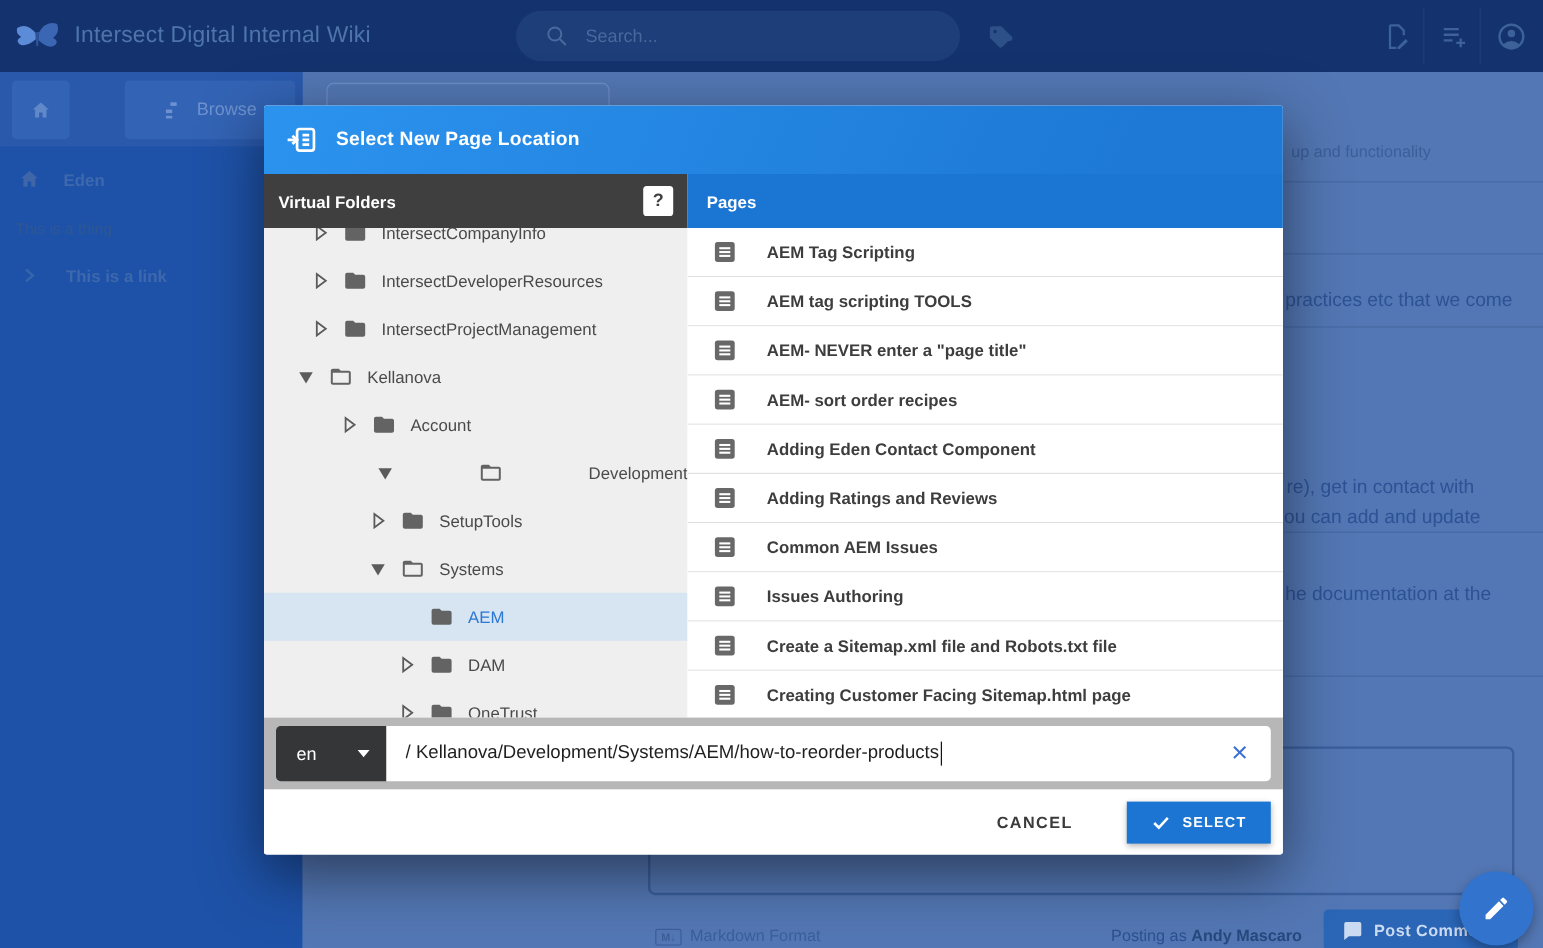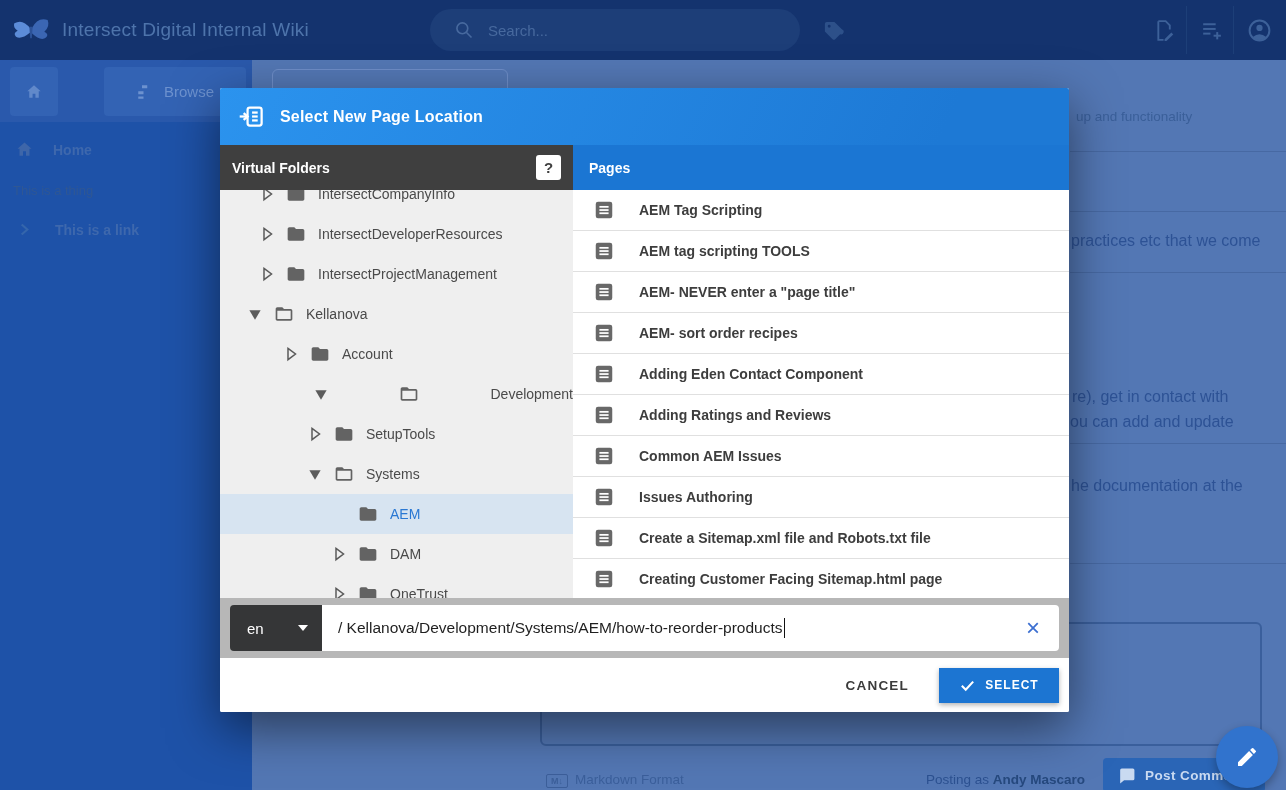--- a/index.html
+++ b/index.html
@@ -17,21 +17,21 @@
   .bg-tag { left:822px; top:19px; width:23px; height:23px; }
   .hdr-sep { top:6px; width:1px; height:48px; background:#1d3f78; }
   .hdr-ic { top:18px; width:25px; height:25px; }
 
   .bg-sidebar { left:0; top:60px; width:252px; height:730px; background:#1e52a8; }
   .bg-toolstrip { left:0; top:60px; width:252px; height:62px; background:#2a59ac; }
   .tool-btn { top:67px; height:49px; border-radius:4px; background:#3363b4; display:flex; align-items:center; justify-content:center; gap:10px; color:#6d92cf; font-size:15px; }
   .side-item { display:flex; align-items:center; gap:18px; color:#3e68ad; font-size:14px; font-weight:bold; }
   .side-plain { color:#2f5794; font-size:13px; }
 
-  .bg-frag { color:#2d5295; font-size:16px; white-space:nowrap; }
+  .bg-frag { color:#2d5295; font-size:16px; white-space:nowrap;margin-top:10px; }
   .bg-frag.small { font-size:13.5px; color:#3a5f99; }
   .bg-div { height:1px; background:#4769a3; }
 
   .ghost-box { left:272px; top:69px; width:236px; height:46px; border:1px solid #6f8ec8; border-radius:6px; }
 
   .comment-card { left:540px; top:622px; width:722px; height:124px; border:2px solid #3a5f9c; border-radius:6px; }
   .md-badge { left:546px; top:774px; width:22px; height:14px; border:1px solid #3c5f9a; border-radius:2px; color:#3c5f9a; font-size:9px; font-weight:bold; text-align:center; line-height:12px; }
   .md-label { left:575px; top:772px; font-size:13.5px; color:#3b5f9b; }
   .posting { left:850px; top:772px; width:235px; text-align:right; font-size:13.5px; color:#2c5191; }
   .posting b { color:#26497e; }
@@ -66,21 +66,21 @@
 
   .m-inputrow { left:0; top:510px; width:849px; height:60px; background:#b7b7b7; }
   .lang-dd { left:10px; top:7px; width:92px; height:46px; background:#353637; border-radius:4px 0 0 4px; display:flex; align-items:center; padding:0 14px 0 17px; cursor:pointer; }
   .lang-dd .val { color:#fff; font-size:15px; flex:1; }
   .dd-caret { width:0; height:0; border-left:5px solid transparent; border-right:5px solid transparent; border-top:6px solid #fff; }
   .path-input { left:102px; top:7px; width:737px; height:46px; background:#fff; border-radius:0 4px 4px 0; display:flex; align-items:center; padding:0 44px 0 16px; cursor:text; }
   .path-input .txt { font-size:15.5px; color:#1f1f1f; white-space:nowrap; overflow:hidden; }
   .caret-bar { display:inline-block; width:1.5px; height:20px; background:#111; margin-left:1px; vertical-align:middle; }
   .clear-x { position:absolute; right:12px; top:9px; width:28px; height:28px; border:none; background:transparent; color:#3c6fd1; font-size:24px; line-height:28px; text-align:center; cursor:pointer; }
 
-  .m-footer { left:0; top:570px; width:849px; height:54px; background:#fff; display:flex; align-items:center; justify-content:flex-end; gap:20px; padding-right:10px; border-radius:0 0 2px 2px; }
+  .m-footer { left:0; top:570px; width:849px; height:54px; background:#fff; display:flex; align-items:center; justify-content:flex-end; gap:35px; padding-right:10px; border-radius:0 0 2px 2px; }
   .btn-cancel { border:none; background:transparent; color:#3b3b3b; font-family:inherit; font-size:13.5px; font-weight:bold; letter-spacing:1.2px; cursor:pointer; padding:8px 10px; }
   .btn-select { width:120px; height:35px; border:none; border-radius:0; background:#1c75d2; color:#fff; font-family:inherit; font-size:12px; font-weight:bold; letter-spacing:1px; display:flex; align-items:center; justify-content:center; gap:9px; cursor:pointer; box-shadow:0 2px 5px rgba(0,0,0,.3); }
 </style>
 </head>
 <body>
 
 <div id="stage">
 
   <div class="abs bg-header">
     <svg class="abs bg-logo" viewBox="0 0 48 48">
@@ -132,21 +132,21 @@
         <rect x="8" y="3" width="7" height="4"></rect>
         <rect x="3" y="11" width="7" height="4"></rect>
         <rect x="3" y="18" width="7" height="3"></rect>
       </svg>
     <span>Browse</span>
   </div>
   <div class="abs side-item" style="left:14px;top:139px;">
     <svg width="21" height="21" viewBox="0 0 24 24">
         <path d="M12 4l8 7h-2.3v8h-4v-5h-3.4v5h-4v-8H4z" fill="#3e66a9"></path>
       </svg>
-    <span>Home</span>
+    <span>Eden</span>
   </div>
   <div class="abs side-plain" style="left:13px;top:183px;">This is a thing</div>
   <div class="abs side-item" style="left:16px;top:221px;">
     <svg width="17" height="17" viewBox="0 0 24 24" fill="none" stroke="#3566ac" stroke-width="3">
         <polyline points="8,5 16,12 8,19"></polyline>
       </svg>
     <span style="margin-left:4px;">This is a link</span>
   </div>
 
   <div class="abs ghost-box"></div>

